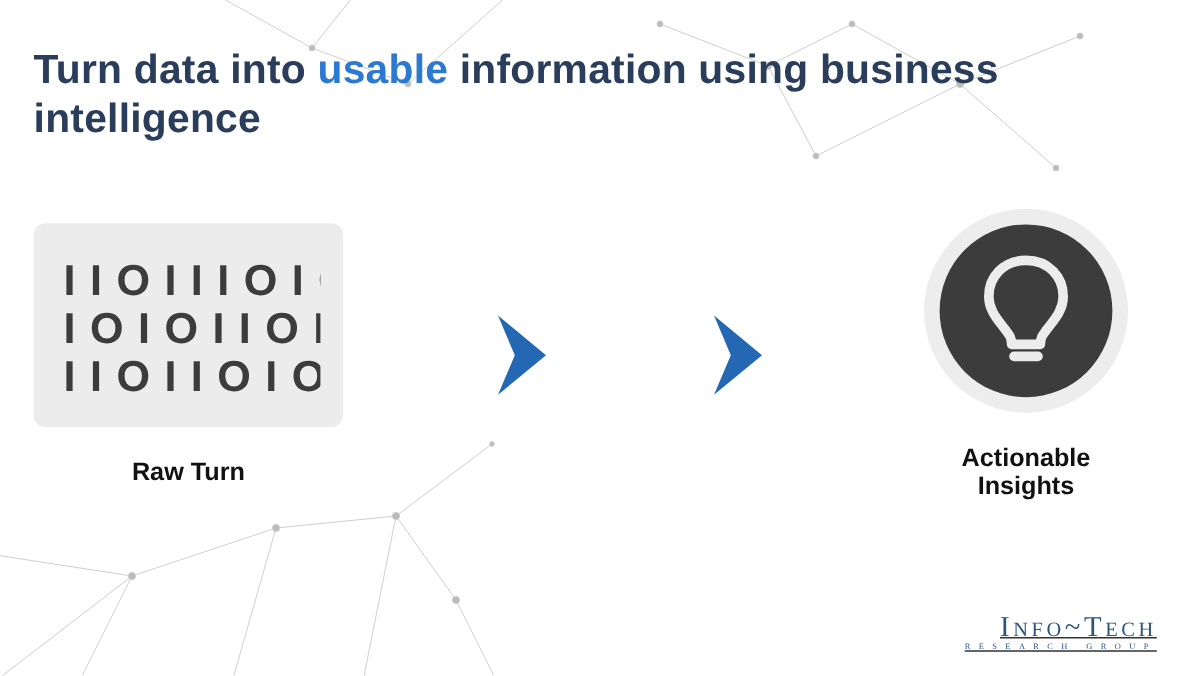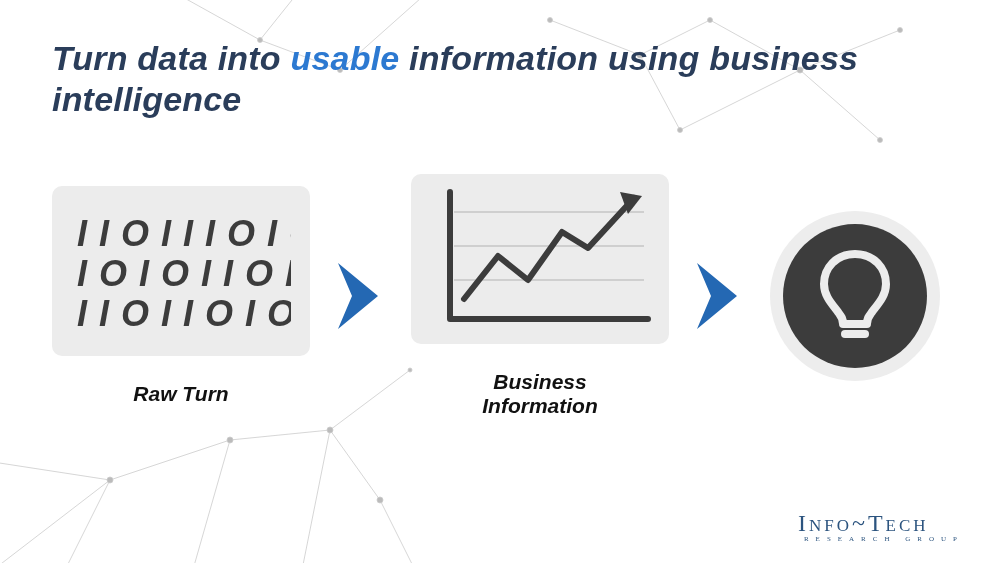--- a/index.html
+++ b/index.html
@@ -13,22 +13,21 @@
     }
     .bg-network {
       position: absolute;
       inset: 0;
       z-index: 0;
       pointer-events: none;
     }
     .content {
       position: relative;
       z-index: 1;
-      padding: 38px 60px 0 52px;
-      font-style: italic;
+      padding: 38px 60px 0 28px;
     }
     .headline {
       font-size: 34px;
       font-weight: 700;
       color: #2a3d5a;
       line-height: 1.2;
       margin-bottom: 54px;
       letter-spacing: 0.2px;
     }
     .headline .accent {
@@ -82,21 +81,23 @@
       color: #111;
       text-align: center;
       line-height: 1.15;
       white-space: pre-line;
     }
     .arrow svg { display: block; }
     .logo {
       position: absolute;
       bottom: 20px;
       right: 36px;
+      text-align: right;
       font-family: 'Georgia', 'Times New Roman', serif;
+      text-decoration: underline;
     }
     .logo-main {
       color: #2c547f;
       font-size: 24px;
       letter-spacing: 3px;
       font-variant: small-caps;
       font-weight: 400;
     }
     .logo-tilde {
       color: #2c547f;
@@ -175,58 +176,40 @@
       </div>
       <div class="label">Raw Turn</div>
     </div>
 
     <div class="arrow">
       <svg width="54" height="74" viewBox="0 0 54 74">
         <path d="M 4 4 L 44 37 L 4 70 L 18 37 Z" fill="#2468b3"></path>
       </svg>
     </div>
 
-    <div class="step">
-      <div class="card">
-        <svg width="240" height="150" viewBox="0 0 240 150">
-          <g stroke="#3c3c3c" stroke-width="6" fill="none" stroke-linecap="round" stroke-linejoin="round">
-            <polyline points="30,8 30,135 228,135"></polyline>
-          </g>
-          <g stroke="#cfcfcf" stroke-width="2">
-            <line x1="34" y1="28" x2="224" y2="28"></line>
-            <line x1="34" y1="62" x2="224" y2="62"></line>
-            <line x1="34" y1="96" x2="224" y2="96"></line>
-          </g>
-          <g stroke="#3c3c3c" stroke-width="6" fill="none" stroke-linecap="round" stroke-linejoin="round">
-            <polyline points="44,115 78,72 108,96 142,48 168,64 214,14"></polyline>
-          </g>
-          <path d="M 200 8 L 222 12 L 208 30 Z" fill="#3c3c3c"></path>
-        </svg>
-      </div>
-      <div class="label">Business
-Information</div>
-    </div>
 
     <div class="arrow">
       <svg width="54" height="74" viewBox="0 0 54 74">
         <path d="M 4 4 L 44 37 L 4 70 L 18 37 Z" fill="#2468b3"></path>
       </svg>
     </div>
 
     <div class="step">
       <div class="circle-card">
         <div class="circle-inner">
           <svg width="78" height="96" viewBox="0 0 78 96">
             <g fill="none" stroke="#ececec" stroke-width="8" stroke-linecap="round" stroke-linejoin="round">
               <path d="M 39 6 C 20 6 8 20 8 36 C 8 48 16 56 22 64 C 25 68 27 70 27 76 L 51 76 C 51 70 53 68 56 64 C 62 56 70 48 70 36 C 70 20 58 6 39 6 Z"></path>
               <line x1="29" y1="86" x2="49" y2="86"></line>
             </g>
           </svg>
         </div>
       </div>
+      <div class="label">Actionable
+Insights</div>
     </div>
 
   </div>
 </div>
 
 <div class="logo">
   <span class="logo-main">
     <span>Info</span><span class="logo-tilde">~</span><span>Tech</span>
   </span>
   <span class="logo-sub">RESEARCH GROUP</span>

